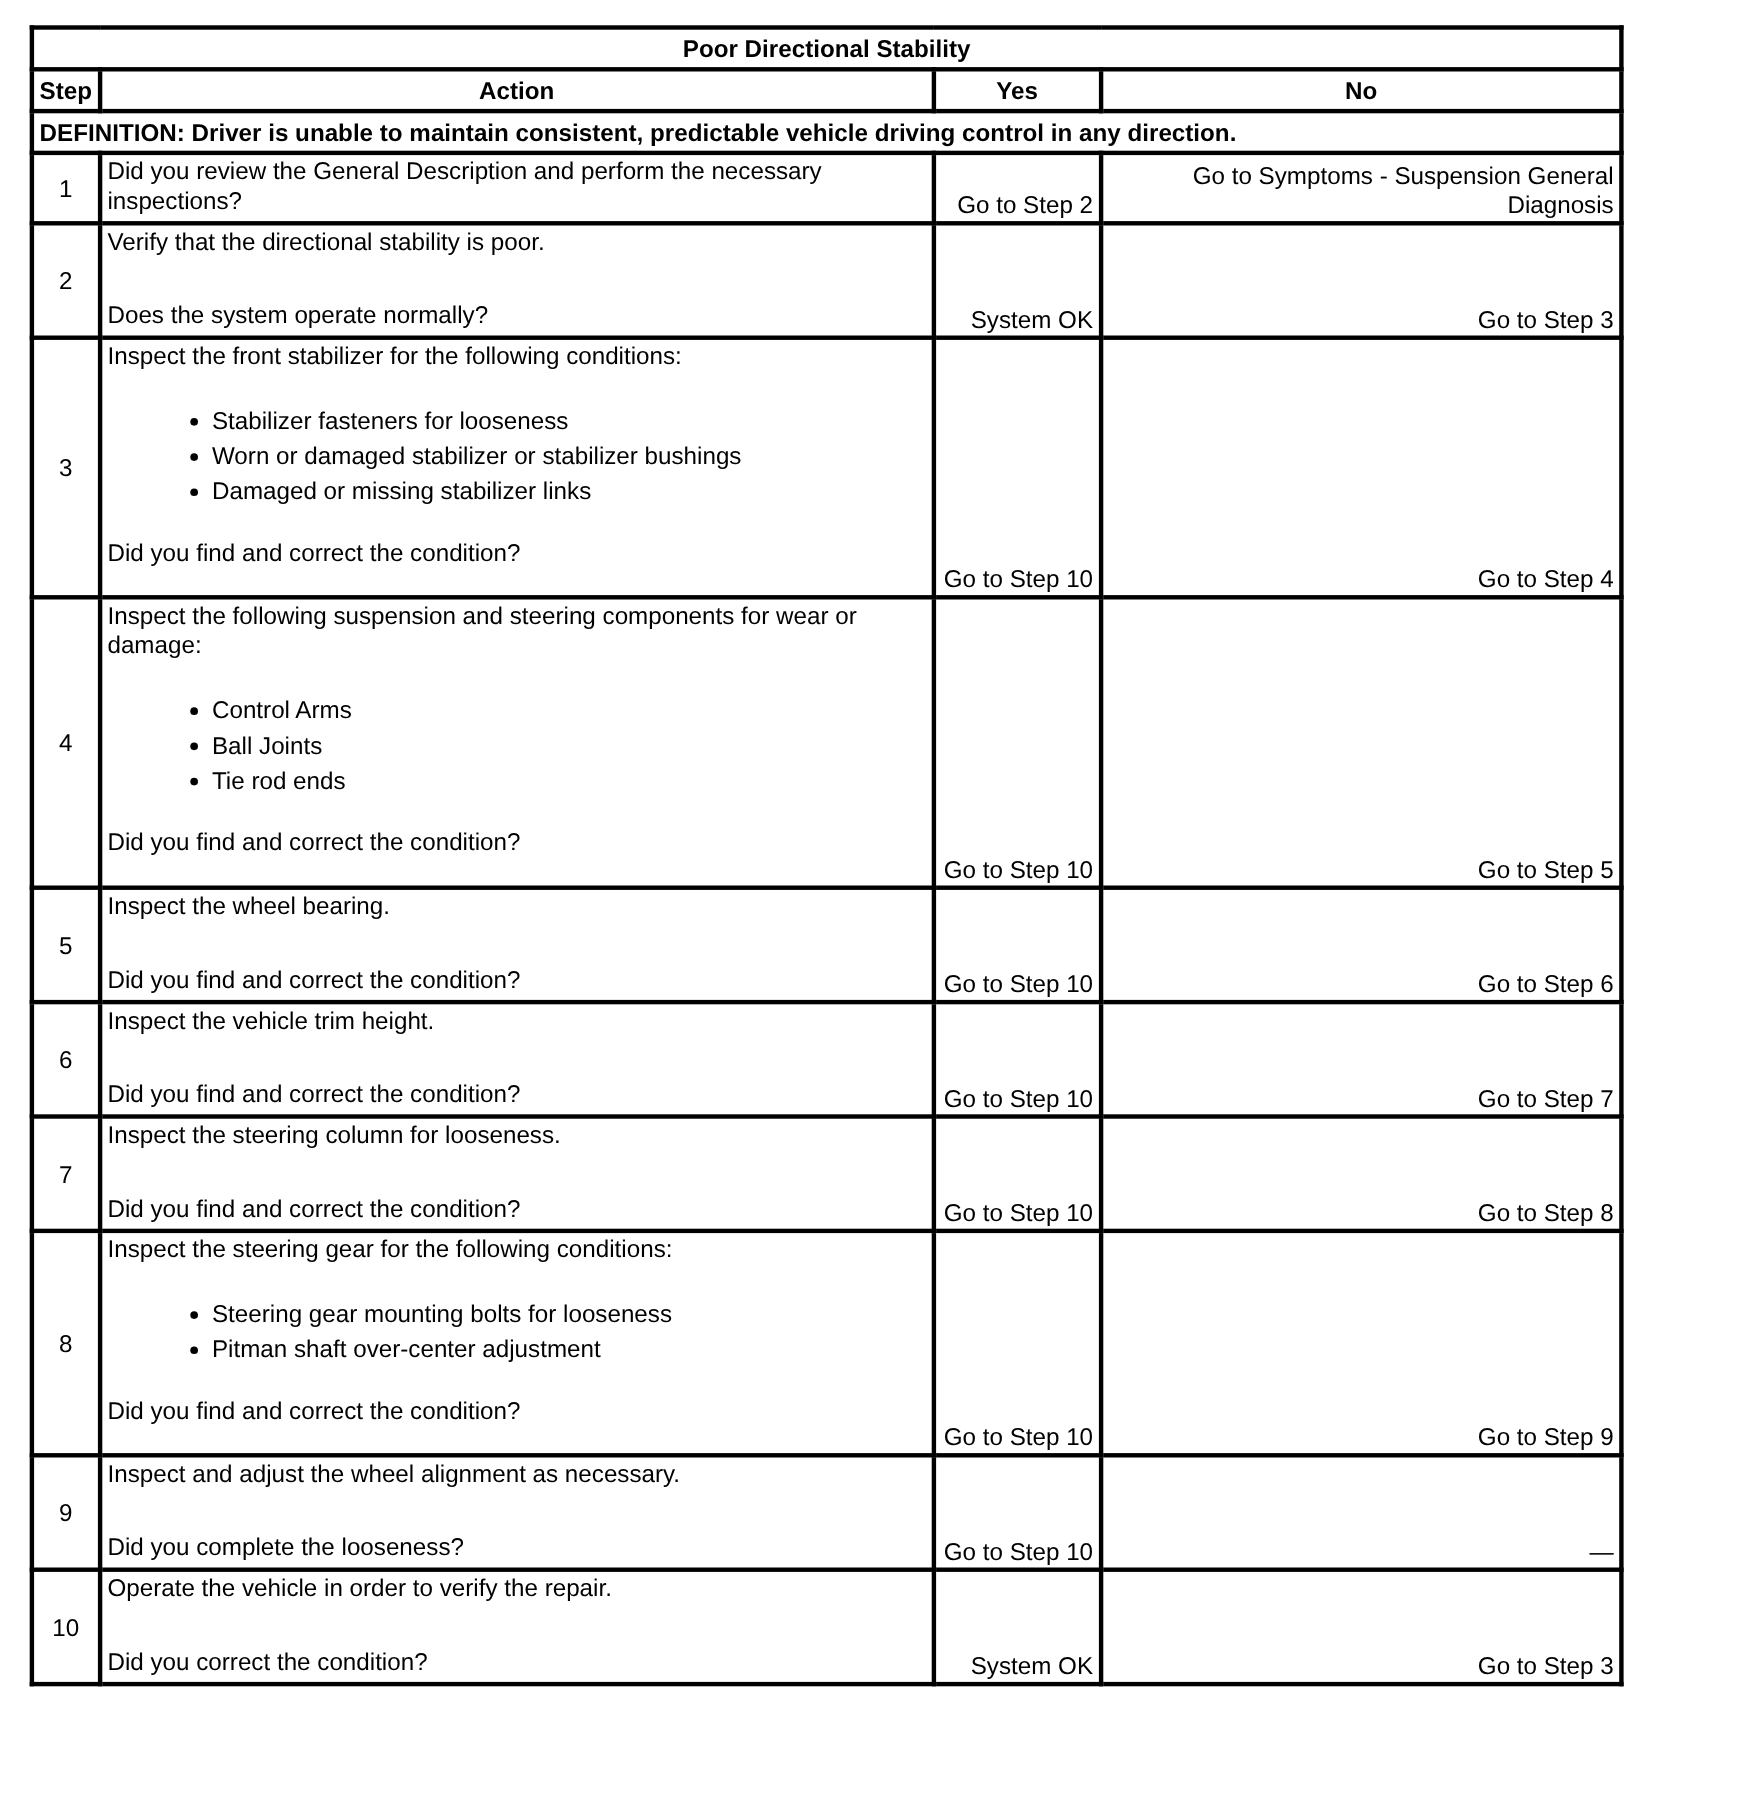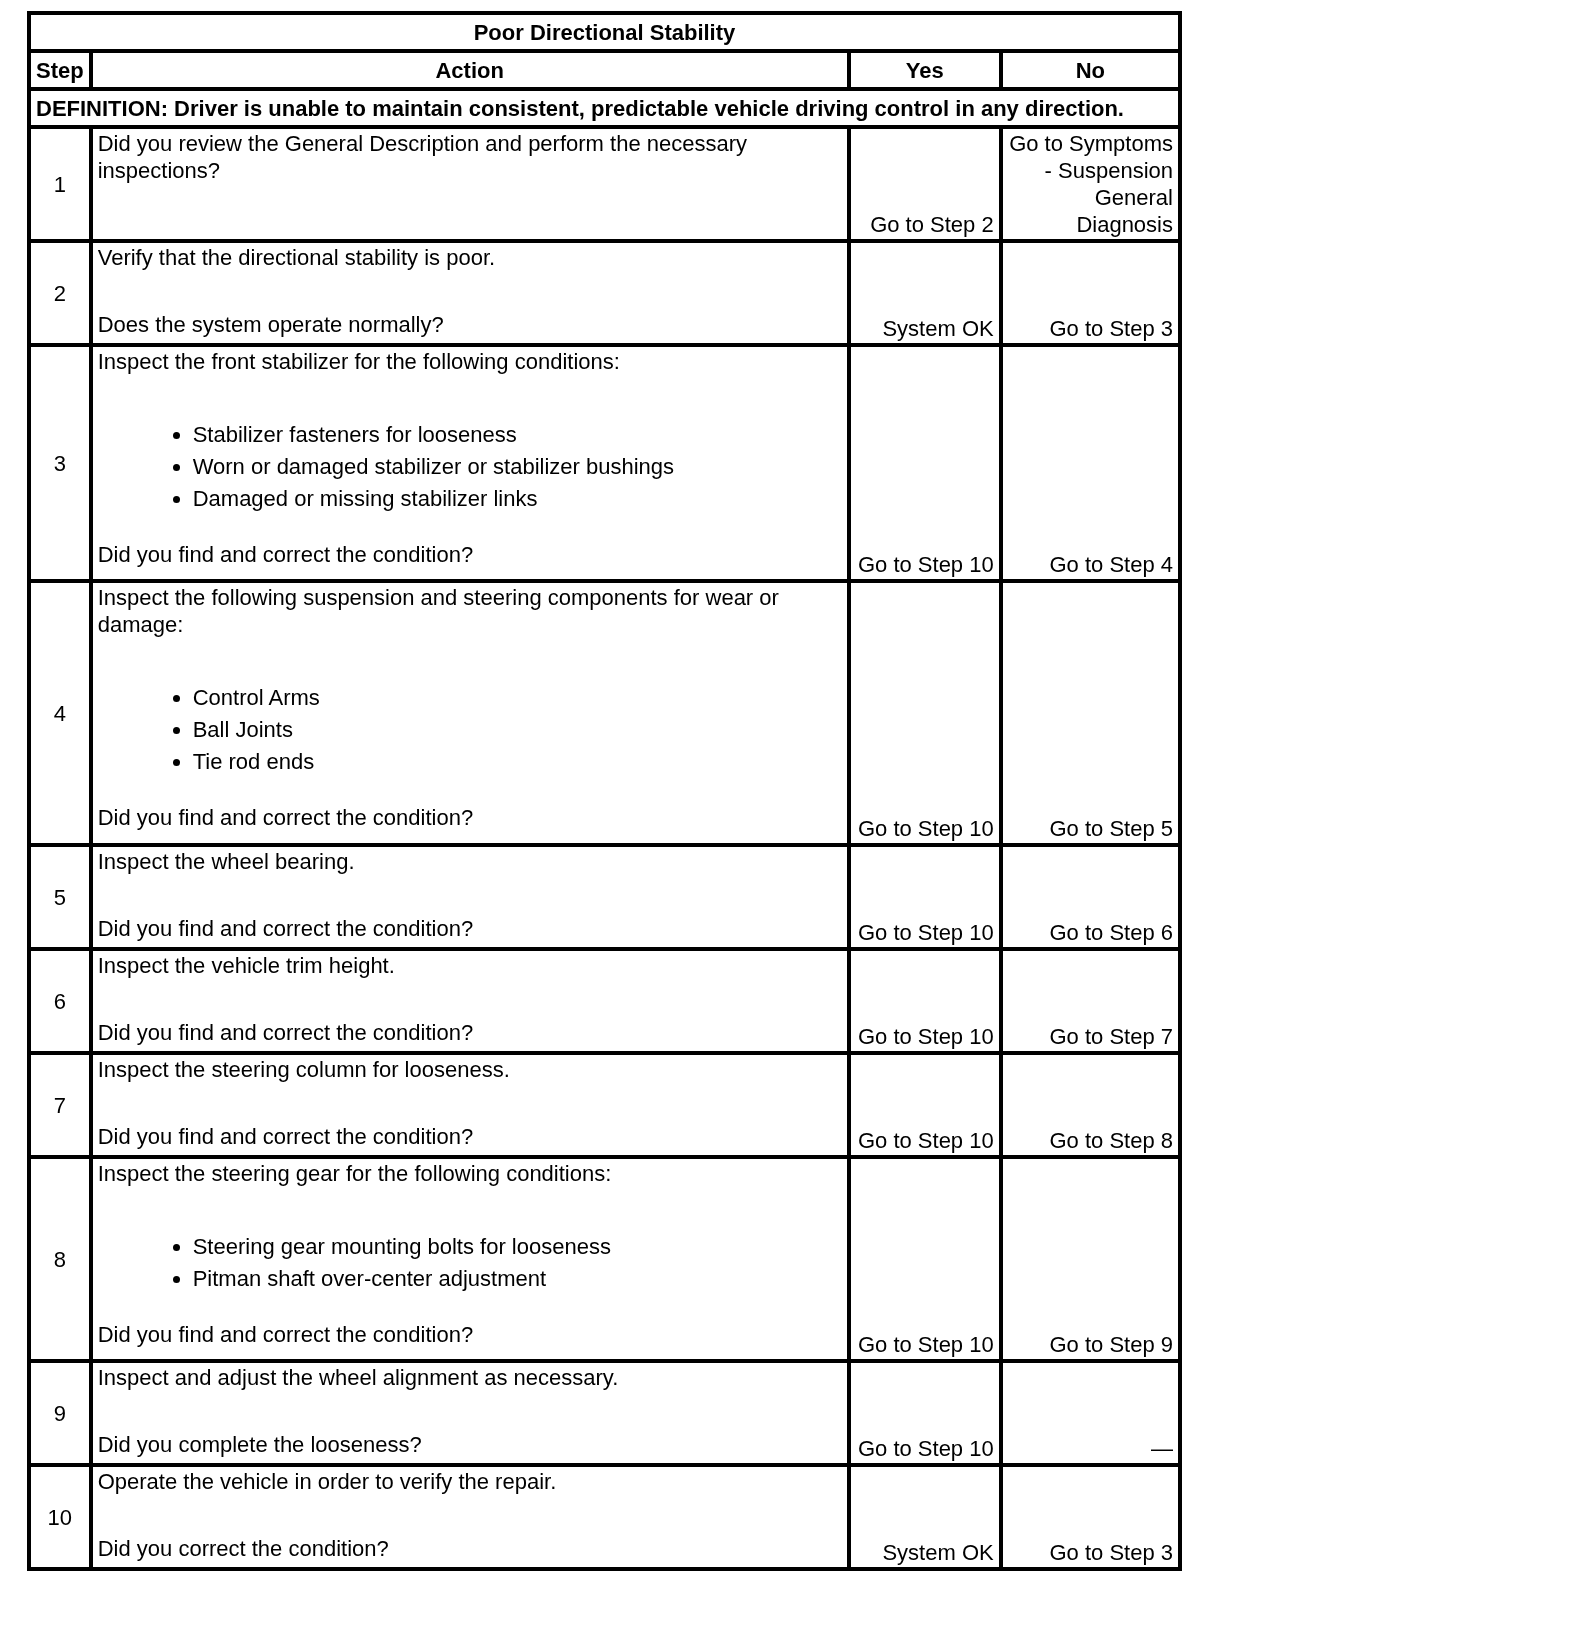--- a/index.html
+++ b/index.html
@@ -1,26 +1,26 @@
 <!DOCTYPE html>
 <html><head>
 <meta charset="utf-8">
 <style>
   html,body{margin:0;padding:0;background:#fff;}
   body{width:1584px;height:1640px;position:relative;font-family:"Liberation Sans",sans-serif;color:#000;}
-  table{position:absolute;left:27px;top:11px;width:1155px;border-collapse:collapse;font-size:22px;line-height:27px;}
+  table{position:absolute;left:27px;top:23px;width:1449px;border-collapse:collapse;font-size:22px;line-height:27px;}
   td,th{border:4px solid #000;padding:1px 5px;vertical-align:top;}
   .title{text-align:center;font-weight:bold;height:32px;vertical-align:middle;}
   th{font-weight:bold;height:32px;vertical-align:middle;}
   .def{height:32px;vertical-align:middle;font-weight:bold;}
   .num{text-align:center;vertical-align:middle;width:54px;padding:0;}
   .yes,.no{text-align:right;vertical-align:bottom;}
   .yes{width:138px;}
   .act{width:744px;}
-  ul{margin:44px 0 26px 0;padding-left:95px;}
+  ul{margin:30px 0 26px 0;padding-left:95px;}
   li{line-height:32px;}
   .q{display:block;}
 </style>
 </head>
 <body>
 
 <table>
   <tbody>
       <tr>
         <td colspan="4" class="title">Poor Directional Stability</td>

